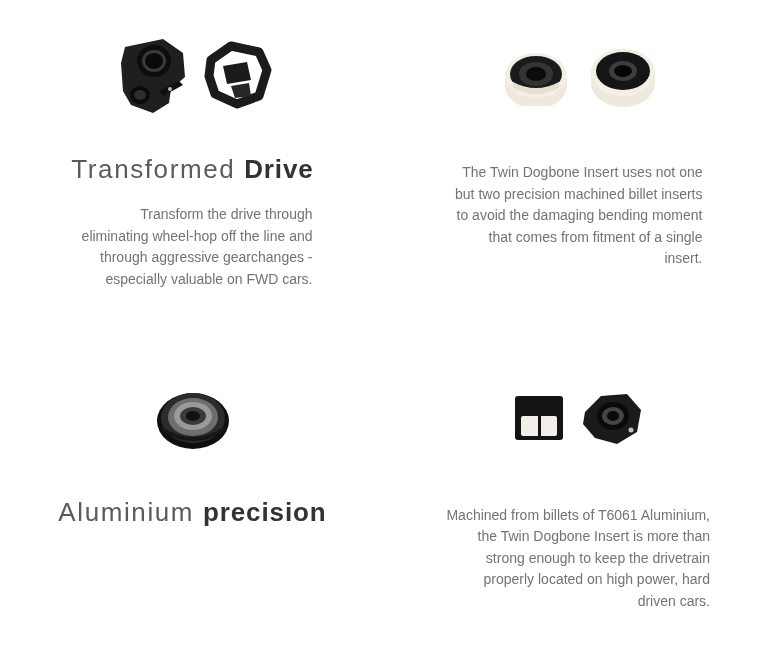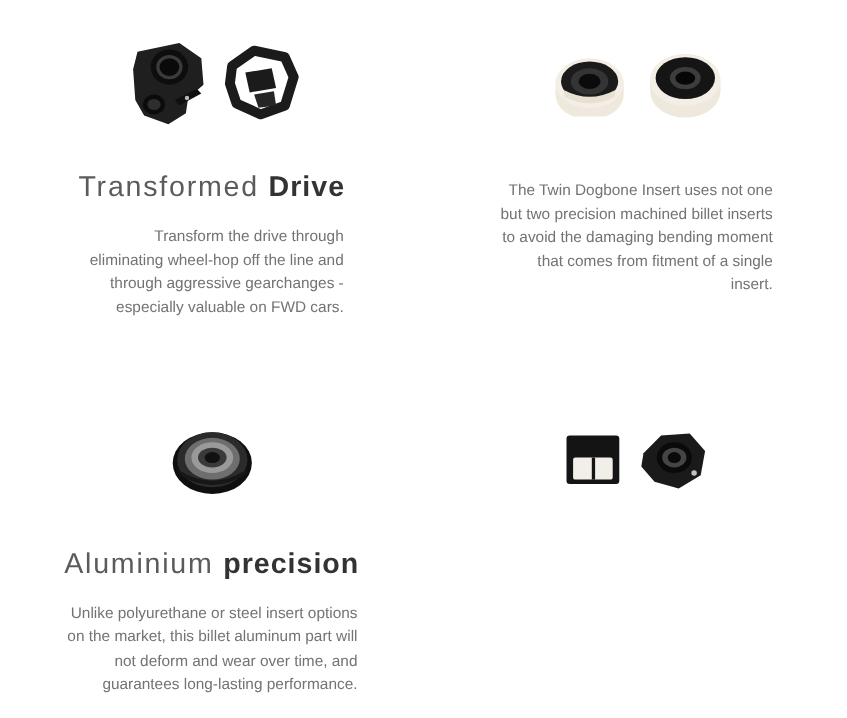--- a/index.html
+++ b/index.html
@@ -127,33 +127,33 @@
         <ellipse cx="39" cy="34" rx="25" ry="19" fill="#6e6e6e"></ellipse>
         <ellipse cx="39" cy="33" rx="19" ry="14" fill="#9a9a9a"></ellipse>
         <ellipse cx="39" cy="33" rx="13" ry="9" fill="#3a3a3a"></ellipse>
         <ellipse cx="39" cy="33" rx="7" ry="5" fill="#111111"></ellipse>
         <path d="M8 44 Q39 64 70 44 L70 48 Q39 68 8 48 Z" fill="#161616"></path>
       </svg>
     </div>
     <div class="heading">
       <span>Aluminium </span><span class="bold">precision</span>
     </div>
-    <div class="body">Unlike polyurethane or steel insert options on the market, this billet aluminum part will not deform and wear over time, and guarantees long-lasting performance.</div>
   </div>
 
   <div class="cell r2 cell-4">
     <div class="art">
       <svg width="58" height="58" viewBox="0 0 58 58">
         <rect x="4" y="6" width="48" height="44" rx="3" fill="#141414"></rect>
         <rect x="10" y="26" width="36" height="20" rx="2" fill="#f2efe8"></rect>
         <rect x="27" y="26" width="3" height="20" fill="#141414"></rect>
       </svg>
       <svg width="66" height="62" viewBox="0 0 66 62">
         <path d="M6 24 L22 8 L48 6 L62 22 L58 44 L38 56 L16 50 L4 36 Z" fill="#1a1a1a"></path>
         <ellipse cx="34" cy="28" rx="16" ry="14" fill="#0a0a0a"></ellipse>
         <ellipse cx="34" cy="28" rx="11" ry="9" fill="#454545"></ellipse>
         <ellipse cx="34" cy="28" rx="6" ry="5" fill="#0a0a0a"></ellipse>
         <circle cx="52" cy="42" r="2.5" fill="#c2c2c2"></circle>
       </svg>
     </div>
+    <div class="body">Machined from billets of T6061 Aluminium, the Twin Dogbone Insert is more than strong enough to keep the drivetrain properly located on high power, hard driven cars.</div>
   </div>
 
 </div>
 
 </body></html>

